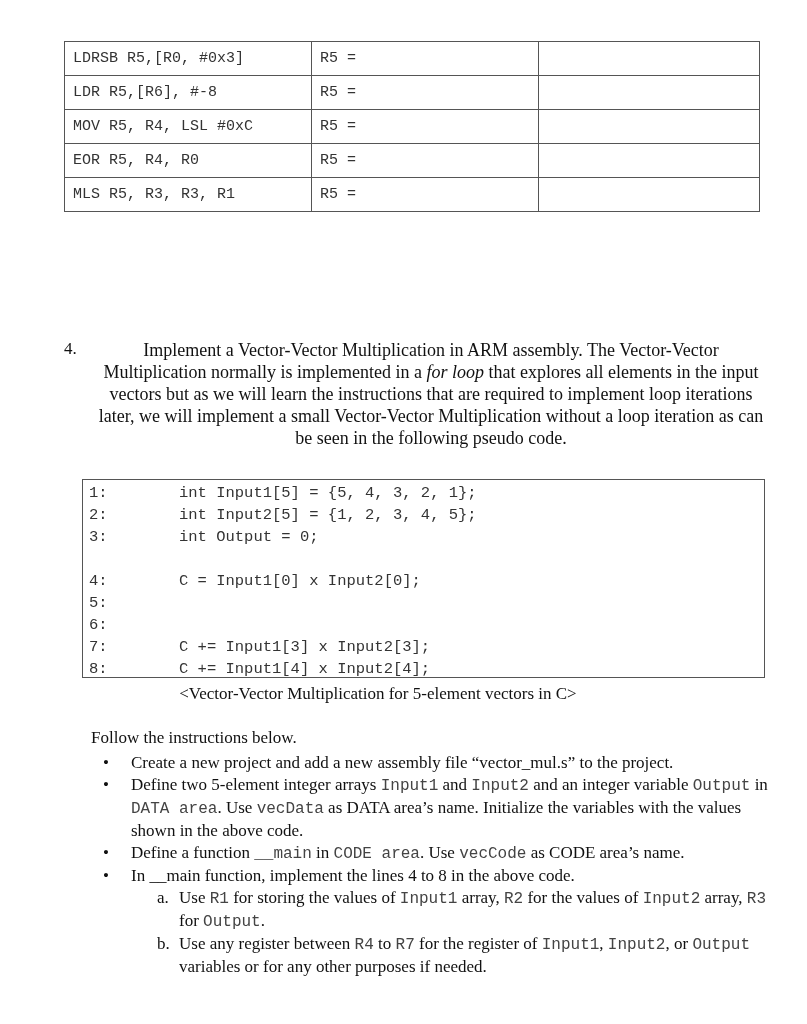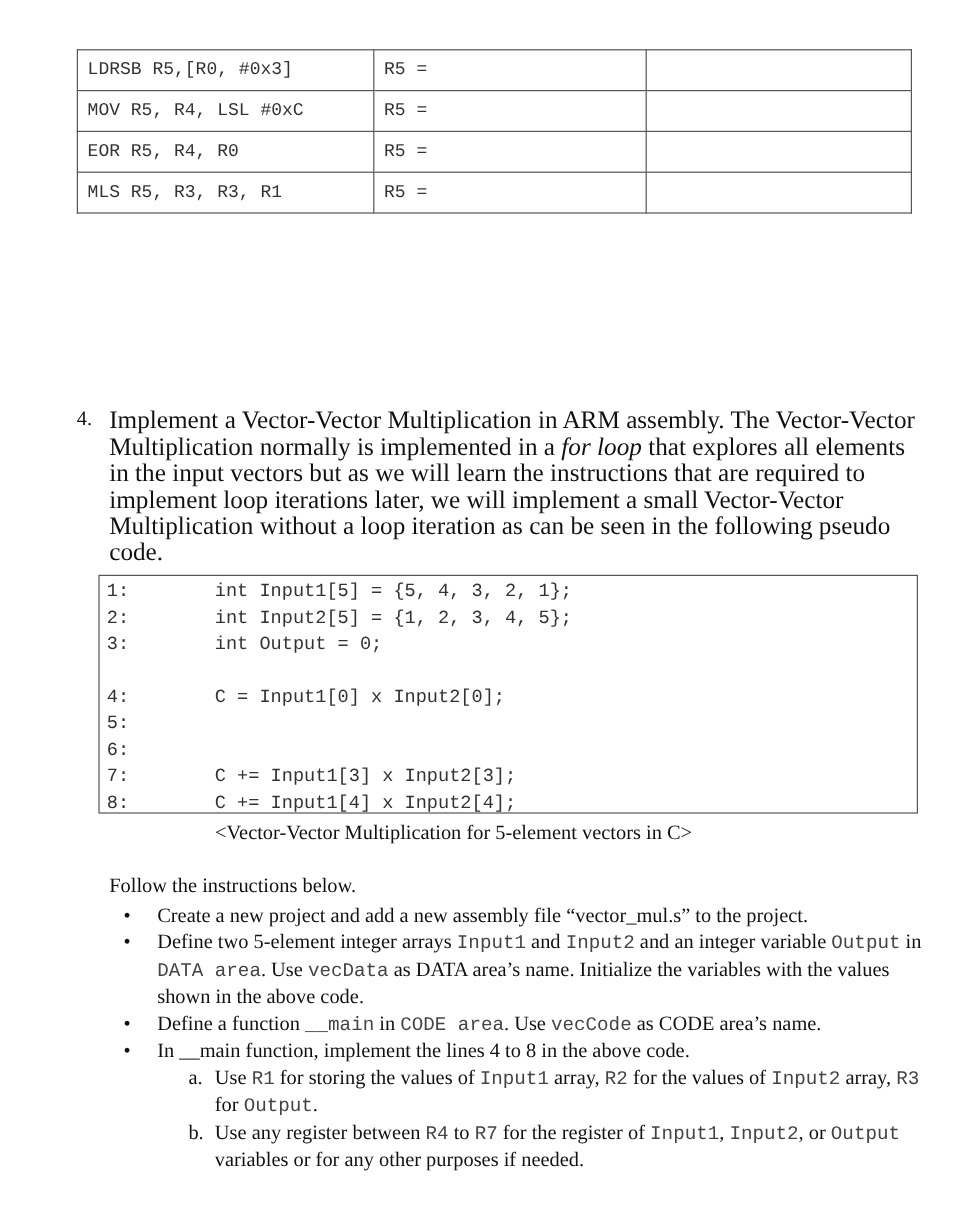--- a/index.html
+++ b/index.html
@@ -8,21 +8,21 @@
 
   
   .reg-table { position: absolute; left: 64px; top: 41px; width: 695px; border-collapse: collapse; table-layout: fixed; }
   .reg-table td { border: 1px solid #555; height: 33px; padding: 0 4px 0 8px; font-family: "Liberation Mono", "DejaVu Sans Mono", monospace; font-size: 15px; color: #333; vertical-align: middle; white-space: pre; }
   .reg-table col.c1 { width: 247px; }
   .reg-table col.c2 { width: 227px; }
   .reg-table col.c3 { width: 221px; }
 
   
   .q-num { position: absolute; left: 64px; top: 339px; font-size: 17px; }
-  .q-text { position: absolute; left: 91px; top: 339px; width: 680px; font-size: 21px; line-height: 22px; }
+  .q-text { position: absolute; left: 91px; top: 339px; width: 680px; font-size: 18px; line-height: 22px; text-align: center; }
 
   
   .code-box { position: absolute; left: 82px; top: 479px; width: 683px; height: 199px; border: 1px solid #555; box-sizing: border-box; padding: 2px 0 0 6px; }
   .code-line { position: relative; height: 22px; line-height: 22px; font-family: "Liberation Mono", "DejaVu Sans Mono", monospace; font-size: 15.5px; color: #333; white-space: pre; }
   .code-line.gap { height: 22px; }
   .code-line .ln { position: absolute; left: 0; }
   .code-line .src { position: absolute; left: 90px; }
   .caption { position: absolute; left: 0; top: 684px; width: 732px; text-align: center; font-size: 17px; padding-left: 24px; box-sizing: border-box; }
 
   
@@ -39,20 +39,25 @@
 
 <table class="reg-table">
   <colgroup>
       <col class="c1">
       <col class="c2">
       <col class="c3">
     </colgroup>
   <tbody>
     <tr>
       <td>LDRSB R5,[R0, #0x3]</td>
+      <td>R5 =</td>
+      <td></td>
+    </tr>
+    <tr>
+      <td>LDR R5,[R6], #-8</td>
       <td>R5 =</td>
       <td></td>
     </tr>
     <tr>
       <td>MOV R5, R4, LSL #0xC</td>
       <td>R5 =</td>
       <td></td>
     </tr>
     <tr>
       <td>EOR R5, R4, R0</td>

